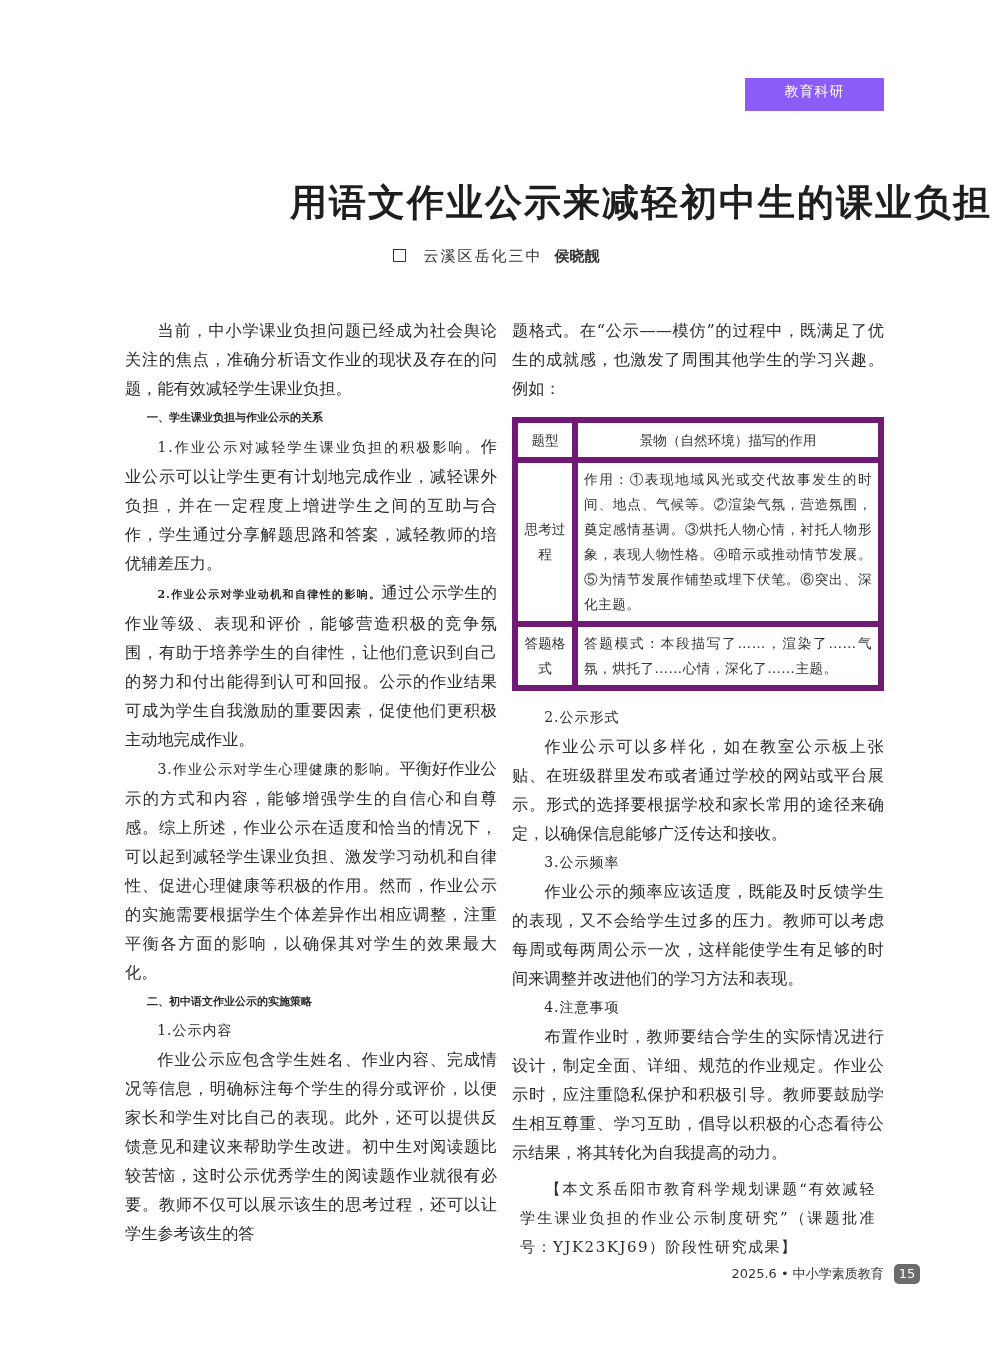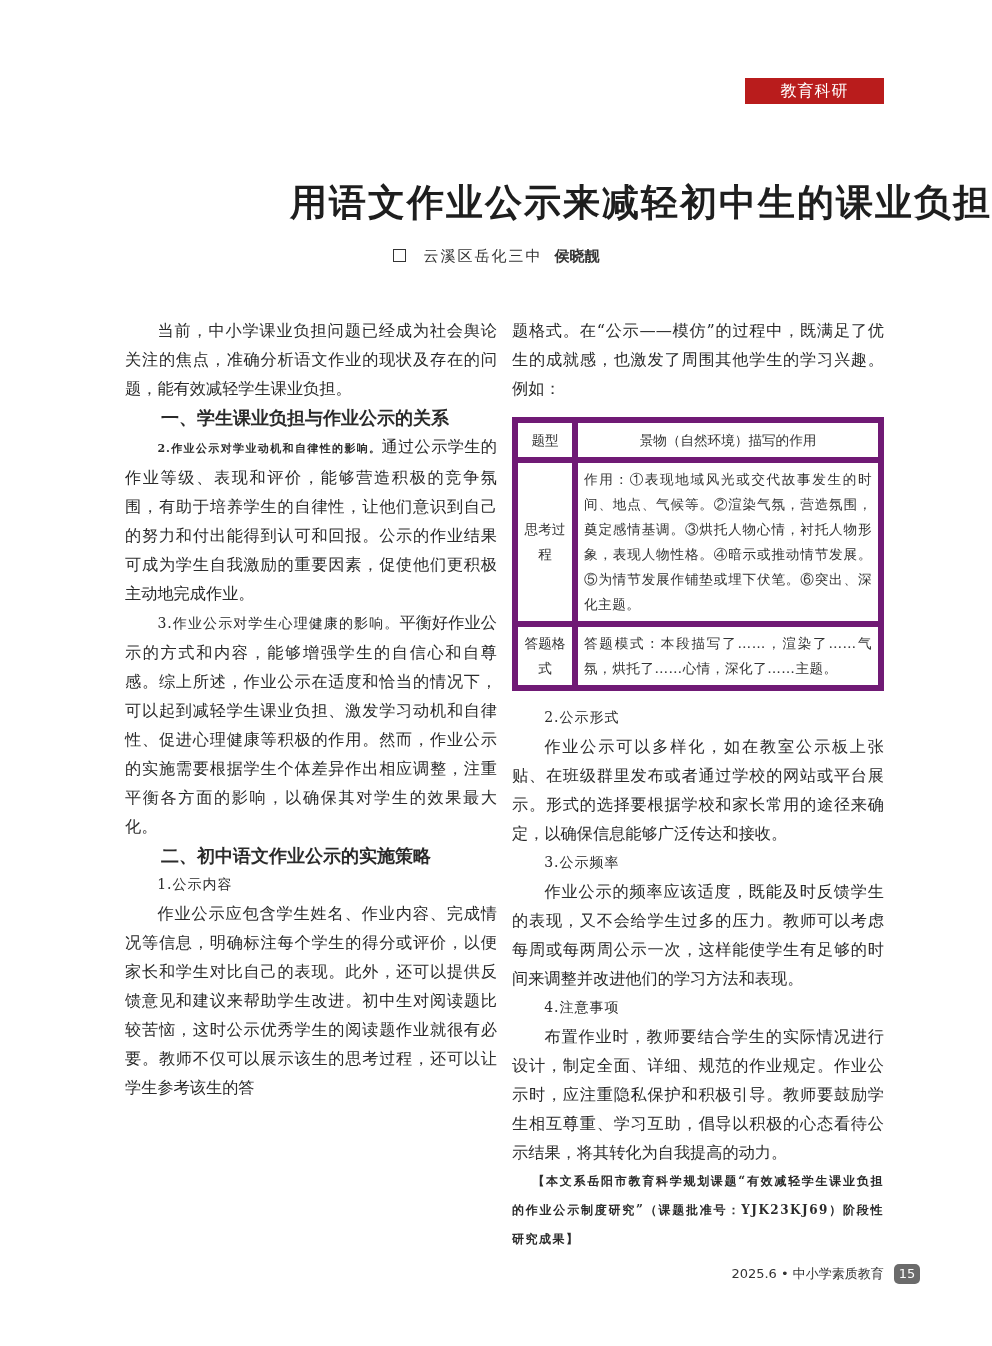--- a/index.html
+++ b/index.html
@@ -1,39 +1,39 @@
 <!DOCTYPE html>
 <html><head>
 <meta charset="utf-8">
 <style>
   html, body { margin: 0; padding: 0; background: #ffffff; }
   body { width: 992px; height: 1346px; position: relative; overflow: hidden;
          font-family: "DejaVu Serif", "Liberation Serif", serif; color: #2b2b2b; }
-  .section-tag { position: absolute; left: 745px; top: 78px; width: 139px; height: 26px;
-                 background: #b91c1c; color: #ffffff; font-family: "DejaVu Sans", sans-serif;
-                 font-size: 16px; line-height: 26px; text-align: center; letter-spacing: 1px; }
+  .section-tag { position: absolute; left: 745px; top: 78px; width: 139px; height: 33px;
+                 background: #8b5cf6; color: #ffffff; font-family: "DejaVu Sans", sans-serif;
+                 font-size: 14px; line-height: 26px; text-align: center; letter-spacing: 1px; }
   .title { position: absolute; left: 0; top: 178px; width: 992px; text-align: right;
            font-family: "DejaVu Sans", sans-serif; font-weight: bold; font-size: 37px;
            letter-spacing: 2px; color: #1e1e1e; }
   .byline { position: absolute; left: 0; top: 247px; width: 992px; text-align: center;
             font-size: 15px; color: #333; }
   .byline .box { display: inline-block; width: 11px; height: 11px; border: 1px solid #333;
                  vertical-align: -1px; margin-right: 18px; }
   .byline .school { letter-spacing: 2px; margin-right: 12px; }
   .byline .author { font-family: "DejaVu Sans", sans-serif; font-weight: bold; text-align: right; }
   .col { position: absolute; top: 316px; width: 372px; font-size: 16.2px; line-height: 29px; }
   .col.left { left: 125px; }
   .col.right { left: 512px; }
   .col p { margin: 0; text-align: justify; text-indent: 2em; }
   .col p.noindent { text-indent: 0; }
   .col h3 { margin: 0; font-family: "DejaVu Sans", sans-serif; font-weight: bold;
-            font-size: 18px; line-height: 29px; text-indent: 2em; }
+            font-size: 11px; line-height: 29px; text-indent: 2em; }
   .col .sub { margin: 0; font-size: 14px; line-height: 29px; text-indent: 2.3em; letter-spacing: 1px; }
-  .col .note { margin: 0; font-size: 12px; line-height: 29px; letter-spacing: 1.5px;
-               text-indent: 1.7em; text-align: justify; font-weight: bold; }
+  .col .note { margin: 8px; font-size: 15px; line-height: 29px; letter-spacing: 1.5px;
+               text-indent: 1.7em; text-align: justify; }
   table.demo { border-collapse: collapse; width: 372px; margin: 14px 0 12px 0; font-size: 13.6px;
                line-height: 25px; color: #333; }
   table.demo td { border: 6px solid #701a75; padding: 4px 6px; vertical-align: middle; }
   table.demo td.lbl { width: 50px; text-align: center; padding: 4px 2px; }
   table.demo tr.head td { text-align: center; height: 26px; }
   table.demo td.body { text-align: justify; letter-spacing: 0.5px; }
   .footer { position: absolute; top: 1264px; left: 700px; width: 220px; text-align: right;
             font-family: "DejaVu Sans", sans-serif; font-size: 13px; color: #333; }
   .footer .pg { display: inline-block; width: 26px; height: 20px; border-radius: 5px;
                 background: #6b6b6b; color: #fff; text-align: center; line-height: 20px;
@@ -46,20 +46,21 @@
 
 <h1 class="title" style="margin:0;">用语文作业公示来减轻初中生的课业负担</h1>
 
 <div class="byline">
   <span class="box"></span><span class="school">云溪区岳化三中</span><span class="author">侯晓靓</span>
 </div>
 
 <div class="col left">
   <p>当前，中小学课业负担问题已经成为社会舆论关注的焦点，准确分析语文作业的现状及存在的问题，能有效减轻学生课业负担。</p>
   <h3>一、学生课业负担与作业公示的关系</h3>
+  <p><span class="sub" style="text-indent:0;font-size:14px;letter-spacing:2px;">1.作业公示对减轻学生课业负担的积极影响。</span><span>作业公示可以让学生更有计划地完成作业，减轻课外负担，并在一定程度上增进学生之间的互助与合作，学生通过分享解题思路和答案，减轻教师的培优辅差压力。</span></p>
   <p><span style="font-size:11px;letter-spacing:1px;font-weight:bold;">2.作业公示对学业动机和自律性的影响。</span><span>通过公示学生的作业等级、表现和评价，能够营造积极的竞争氛围，有助于培养学生的自律性，让他们意识到自己的努力和付出能得到认可和回报。公示的作业结果可成为学生自我激励的重要因素，促使他们更积极主动地完成作业。</span></p>
   <p><span style="font-size:14px;letter-spacing:1px;">3.作业公示对学生心理健康的影响。</span><span>平衡好作业公示的方式和内容，能够增强学生的自信心和自尊感。综上所述，作业公示在适度和恰当的情况下，可以起到减轻学生课业负担、激发学习动机和自律性、促进心理健康等积极的作用。然而，作业公示的实施需要根据学生个体差异作出相应调整，注重平衡各方面的影响，以确保其对学生的效果最大化。</span></p>
   <h3>二、初中语文作业公示的实施策略</h3>
   <div class="sub">1.公示内容</div>
   <p>作业公示应包含学生姓名、作业内容、完成情况等信息，明确标注每个学生的得分或评价，以便家长和学生对比自己的表现。此外，还可以提供反馈意见和建议来帮助学生改进。初中生对阅读题比较苦恼，这时公示优秀学生的阅读题作业就很有必要。教师不仅可以展示该生的思考过程，还可以让学生参考该生的答</p>
 </div>
 
 <div class="col right">
   <p class="noindent">题格式。在“公示——模仿”的过程中，既满足了优生的成就感，也激发了周围其他学生的学习兴趣。例如：</p>
   <table class="demo">

